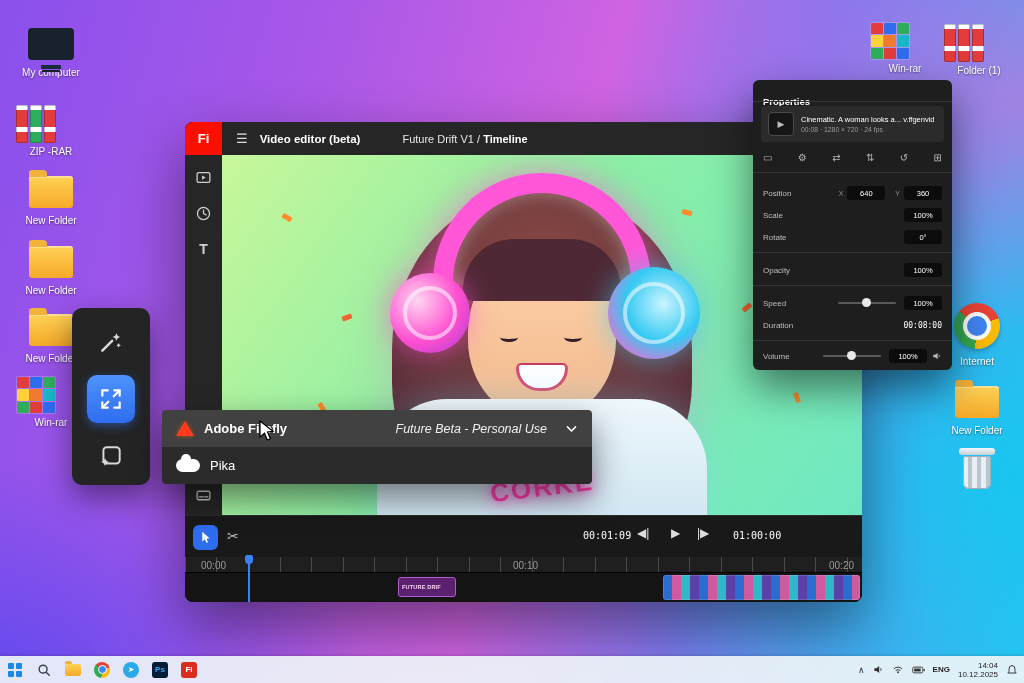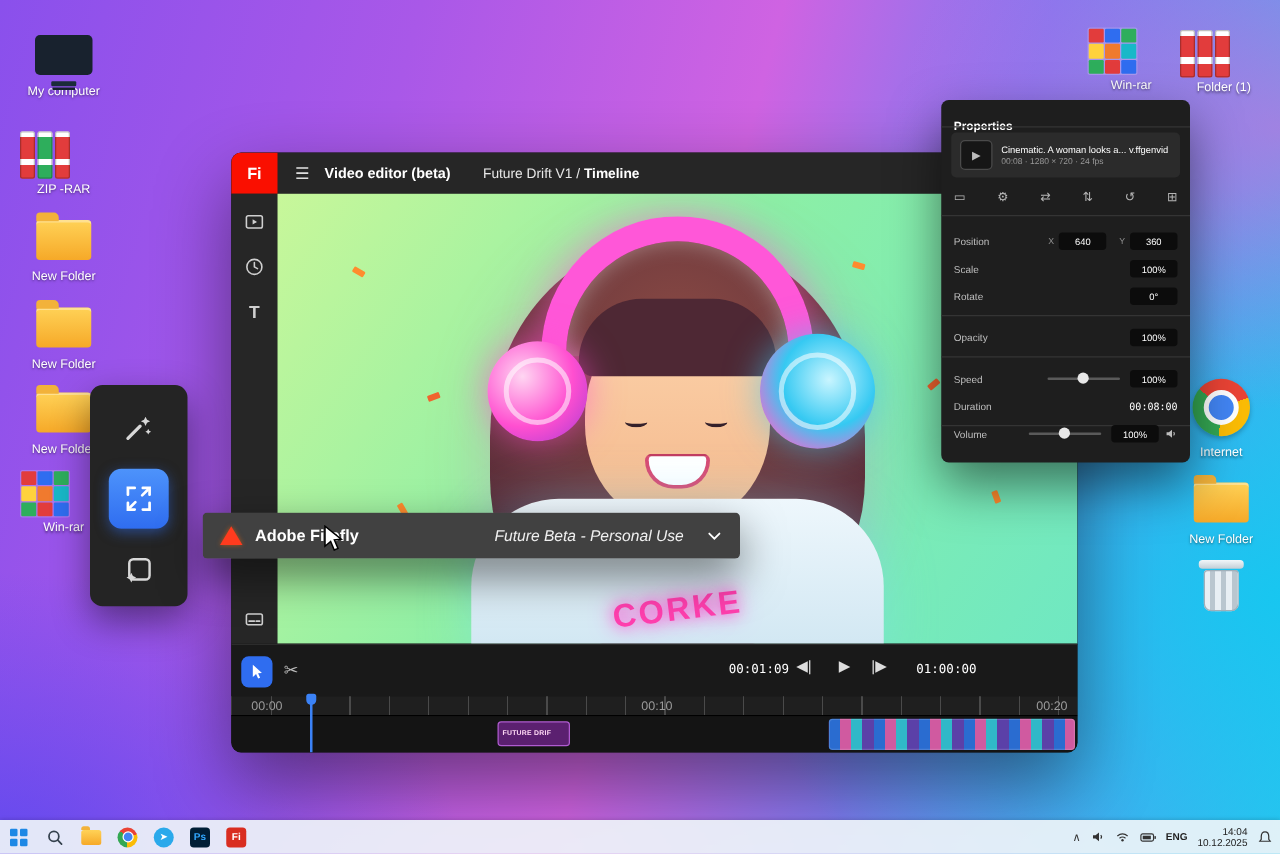--- a/index.html
+++ b/index.html
@@ -46,21 +46,21 @@
   .palette { position:absolute; left:72px; top:308px; width:78px; height:177px; background:#242424; border-radius:10px; box-shadow:0 12px 30px rgba(0,0,0,.45); display:flex; flex-direction:column; align-items:center; gap:9px; padding-top:10px; z-index:30; }
   .pbtn { width:48px; height:48px; border-radius:10px; display:flex; align-items:center; justify-content:center; cursor:pointer; }
   .pbtn.active { background:linear-gradient(180deg,#4d93fb,#2f6df0); box-shadow:0 3px 10px rgba(47,109,240,.5); }
 
   
   .window { position:absolute; left:185px; top:122px; width:677px; height:480px; background:#111; border-radius:8px; box-shadow:0 25px 60px rgba(0,0,0,.45); z-index:10; overflow:hidden; }
   .titlebar { position:absolute; left:0; top:0; right:0; height:33px; background:#262626; display:flex; align-items:center; }
   .fi-logo { width:37px; height:33px; background:#fa0f00; color:#fff; font-weight:bold; font-size:13px; display:flex; align-items:center; justify-content:center; }
   .menu-glyph { color:#ddd; font-size:13px; margin:0 12px 0 14px; cursor:pointer; }
   .win-title { color:#fff; font-size:11.5px; font-weight:bold; }
-  .crumb { color:#e8e8e8; font-size:11px; margin-left:26px; }
+  .crumb { color:#e8e8e8; font-size:11px; margin-left:42px; }
   .crumb b { color:#fff; }
   .sidebar { position:absolute; left:0; top:33px; width:37px; bottom:87px; background:#262626; display:flex; flex-direction:column; align-items:center; padding-top:12px; gap:16px; }
   .sb-icon { width:20px; height:20px; display:flex; align-items:center; justify-content:center; color:#cfcfcf; cursor:pointer; }
   .sb-bottom { position:absolute; bottom:10px; }
 
   .preview { position:absolute; left:37px; top:33px; right:0; height:360px; overflow:hidden;
     background:linear-gradient(125deg,#c8f79a 0%, #8cefa6 45%, #6fe8c2 100%); }
   .confetti { position:absolute; width:10px; height:5px; background:#ff8c2e; border-radius:1px; }
   .hair { position:absolute; left:50%; top:36px; transform:translateX(-50%); width:300px; height:330px; border-radius:48% 48% 42% 42%;
     background:radial-gradient(circle at 50% 25%, #8a4a44, #5d2f3a 65%, #47242f); box-shadow:0 0 50px rgba(255,80,200,.25); }
@@ -333,20 +333,24 @@
 
   <div class="dropdown">
     <div class="dd-row hover">
       <span class="adobe-mark"></span>
       <span class="dd-label">Adobe Firefly</span>
       <span class="dd-badge">Future Beta - Personal Use</span>
       <svg width="13" height="13" viewBox="0 0 16 16" style="margin-left:8px">
         <path d="M3 6 L8 11 L13 6" fill="none" stroke="#fff" stroke-width="1.8" stroke-linecap="round"></path>
       </svg>
     </div>
+    <div class="dd-row plain">
+      <span class="pika-mark"></span>
+      <span class="dd-label" style="font-weight:400">Pika</span>
+    </div>
   </div>
 
   <svg class="cursor-arrow" width="20" height="22" viewBox="0 0 20 22">
     <path d="M2 1 L2 17 L6.5 13.2 L9.4 20 L12.4 18.7 L9.5 12 L15 11.4 Z" fill="#fff" stroke="#000" stroke-width="1.2"></path>
   </svg>
 
   <div class="props">
     <div class="props-title">Properties</div>
     <div class="props-hr" style="top:21px"></div>
 
@@ -399,21 +403,21 @@
           </span>
         <span class="pill">100%</span>
       </span>
     </div>
     <div class="prow" style="top:238px">
       <span class="plabel">Duration</span>
       <span class="dur-val">00:08:00</span>
     </div>
     <div class="props-hr" style="top:260px"></div>
 
-    <div class="prow" style="top:260px">
+    <div class="prow" style="top:269px">
       <span class="plabel">Volume</span>
       <span class="right-group">
         <span class="slider">
             <span class="knob" style="left:24px"></span>
           </span>
         <span class="pill">100%</span>
         <svg width="10" height="10" viewBox="0 0 16 16" style="margin-left:5px">
           <path d="M2 6 H5 L9 3 V13 L5 10 H2 Z" fill="#bdbdbd"></path>
           <path d="M11 6 Q13 8 11 10" fill="none" stroke="#bdbdbd" stroke-width="1.3"></path>
         </svg>

